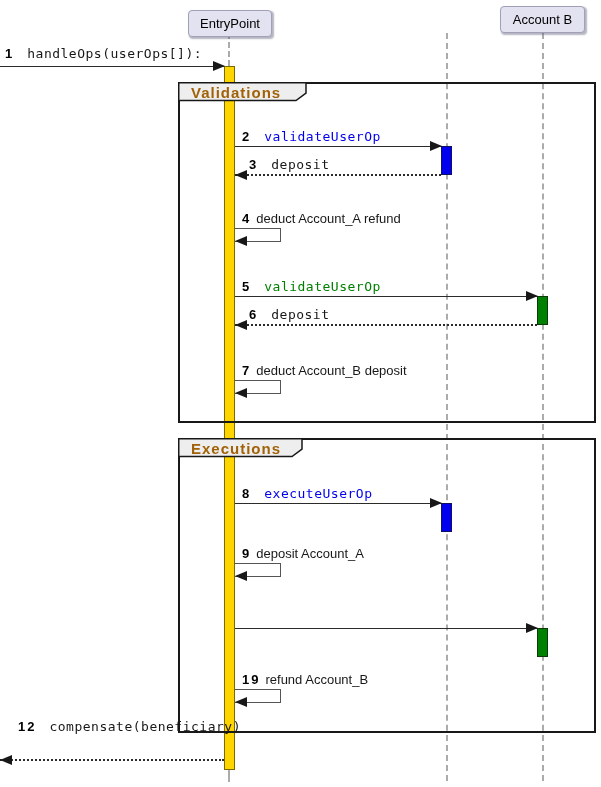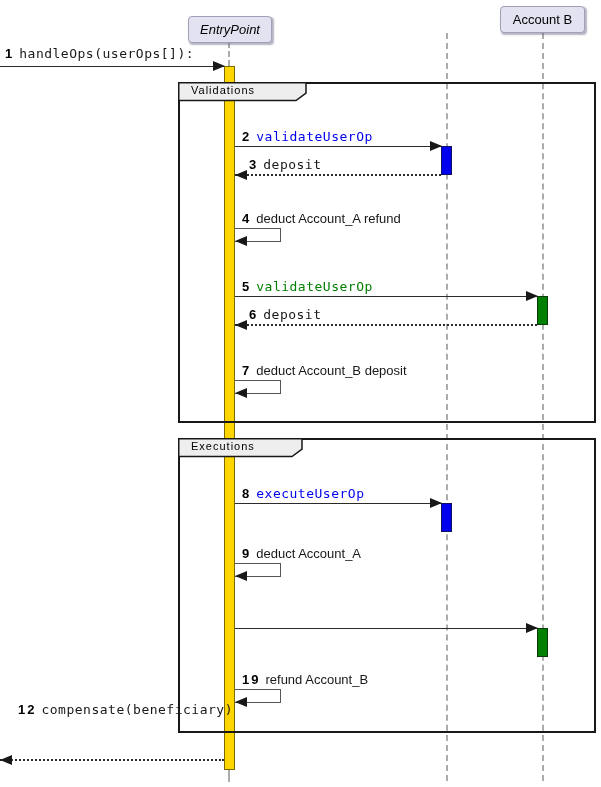--- a/index.html
+++ b/index.html
@@ -16,50 +16,50 @@
 
   
   .activation{position:absolute;width:9px;}
   .act-yellow{background:var(--activation-entrypoint,#FFD500);border:1px solid #7A6A00;}
   .act-blue{background:var(--activation-account-a,#0000EE);border:1px solid #101060;}
   .act-green{background:var(--activation-account-b,#008000);border:1px solid #0A3A0A;}
 
   
   .frame{position:absolute;border:2px solid #181818;background:transparent;}
   .frame-header-svg{position:absolute;}
-  .frame-label{position:absolute;font-weight:normal;font-size:11px;letter-spacing:1px;color:#000000;}
+  .frame-label{position:absolute;font-weight:bold;font-size:15px;letter-spacing:1px;color:#a16207;}
 
   
   .mline{position:absolute;height:0;}
   .solid{border-top:1.5px solid #2b2b2b;}
   .dotted{border-top:2px dotted #2b2b2b;}
   .selfloop{position:absolute;width:45px;height:12px;border:1.5px solid #555;border-left:none;background:transparent;}
 
   
   .arrow-right{position:absolute;width:0;height:0;border-top:5px solid transparent;border-bottom:5px solid transparent;border-left:12px solid #181818;}
   .arrow-left{position:absolute;width:0;height:0;border-top:5px solid transparent;border-bottom:5px solid transparent;border-right:12px solid #181818;}
 
   
   .msg-label{position:absolute;white-space:nowrap;height:17px;line-height:17px;}
   .num{font-weight:bold;letter-spacing:2px;margin-right:5px;color:#000;}
-  .mono{font-family:"DejaVu Sans Mono","Liberation Mono",monospace;letter-spacing:.5px;}
+  .mono{font-family:"DejaVu Sans Mono","Liberation Mono",monospace;letter-spacing:.5px;margin-left:8px;}
   .txt-blue{color:var(--message-blue,#0000EE);}
   .txt-green{color:var(--message-green,#008000);}
 </style>
 </head>
 <body>
 
 <div id="canvas">
 
   <div class="lifeline" style="left:228px;top:33px;height:33px;"></div>
   <div class="lifeline" style="left:228px;top:770px;height:12px;"></div>
   <div class="lifeline" style="left:446px;top:33px;height:748px;"></div>
   <div class="lifeline" style="left:542px;top:33px;height:748px;"></div>
 
-  <div class="participant" style="left:188px;top:16px;width:82px;font-style:italic;">EntryPoint</div>
+  <div class="participant" style="left:188px;top:10px;width:82px;">EntryPoint</div>
   <div class="participant" style="left:500px;top:6px;width:83px;text-align:center;">Account B</div>
 
   <div class="activation act-yellow" style="left:224px;top:66px;height:702px;"></div>
   <div class="activation act-blue" style="left:441px;top:146px;height:27px;"></div>
   <div class="activation act-green" style="left:537px;top:296px;height:27px;"></div>
   <div class="activation act-blue" style="left:441px;top:503px;height:27px;"></div>
   <div class="activation act-green" style="left:537px;top:628px;height:27px;"></div>
 
   <div class="frame" style="left:178px;top:82px;width:414px;height:337px;"></div>
   <svg class="frame-header-svg" style="left:178px;top:82px;" width="130" height="20">
@@ -115,33 +115,33 @@
   <div class="selfloop" style="left:235px;top:380px;"></div>
   <div class="arrow-left" style="left:235px;top:388px;"></div>
 
   <div class="msg-label" style="left:242px;top:485px;text-align:center;">
     <span class="num">8</span><span class="mono txt-blue">executeUserOp</span>
   </div>
   <div class="mline solid" style="left:235px;top:503px;width:206px;"></div>
   <div class="arrow-right" style="left:430px;top:498px;"></div>
 
   <div class="msg-label" style="left:242px;top:545px;">
-    <span class="num">9</span><span>deduct Account_A</span>
+    <span class="num">9</span><span>deposit Account_A</span>
   </div>
   <div class="selfloop" style="left:235px;top:563px;"></div>
   <div class="arrow-left" style="left:235px;top:571px;"></div>
 
   <div class="mline solid" style="left:235px;top:628px;width:302px;"></div>
   <div class="arrow-right" style="left:526px;top:623px;"></div>
 
   <div class="msg-label" style="left:242px;top:671px;">
     <span class="num">19</span><span>refund Account_B</span>
   </div>
   <div class="selfloop" style="left:235px;top:689px;"></div>
   <div class="arrow-left" style="left:235px;top:697px;"></div>
 
-  <div class="msg-label" style="left:18px;top:701px;">
+  <div class="msg-label" style="left:18px;top:718px;">
     <span class="num">12</span><span class="mono">compensate(beneficiary)</span>
   </div>
   <div class="mline dotted" style="left:0;top:759px;width:224px;"></div>
   <div class="arrow-left" style="left:0;top:755px;"></div>
 
 </div>
 
 </body></html>

